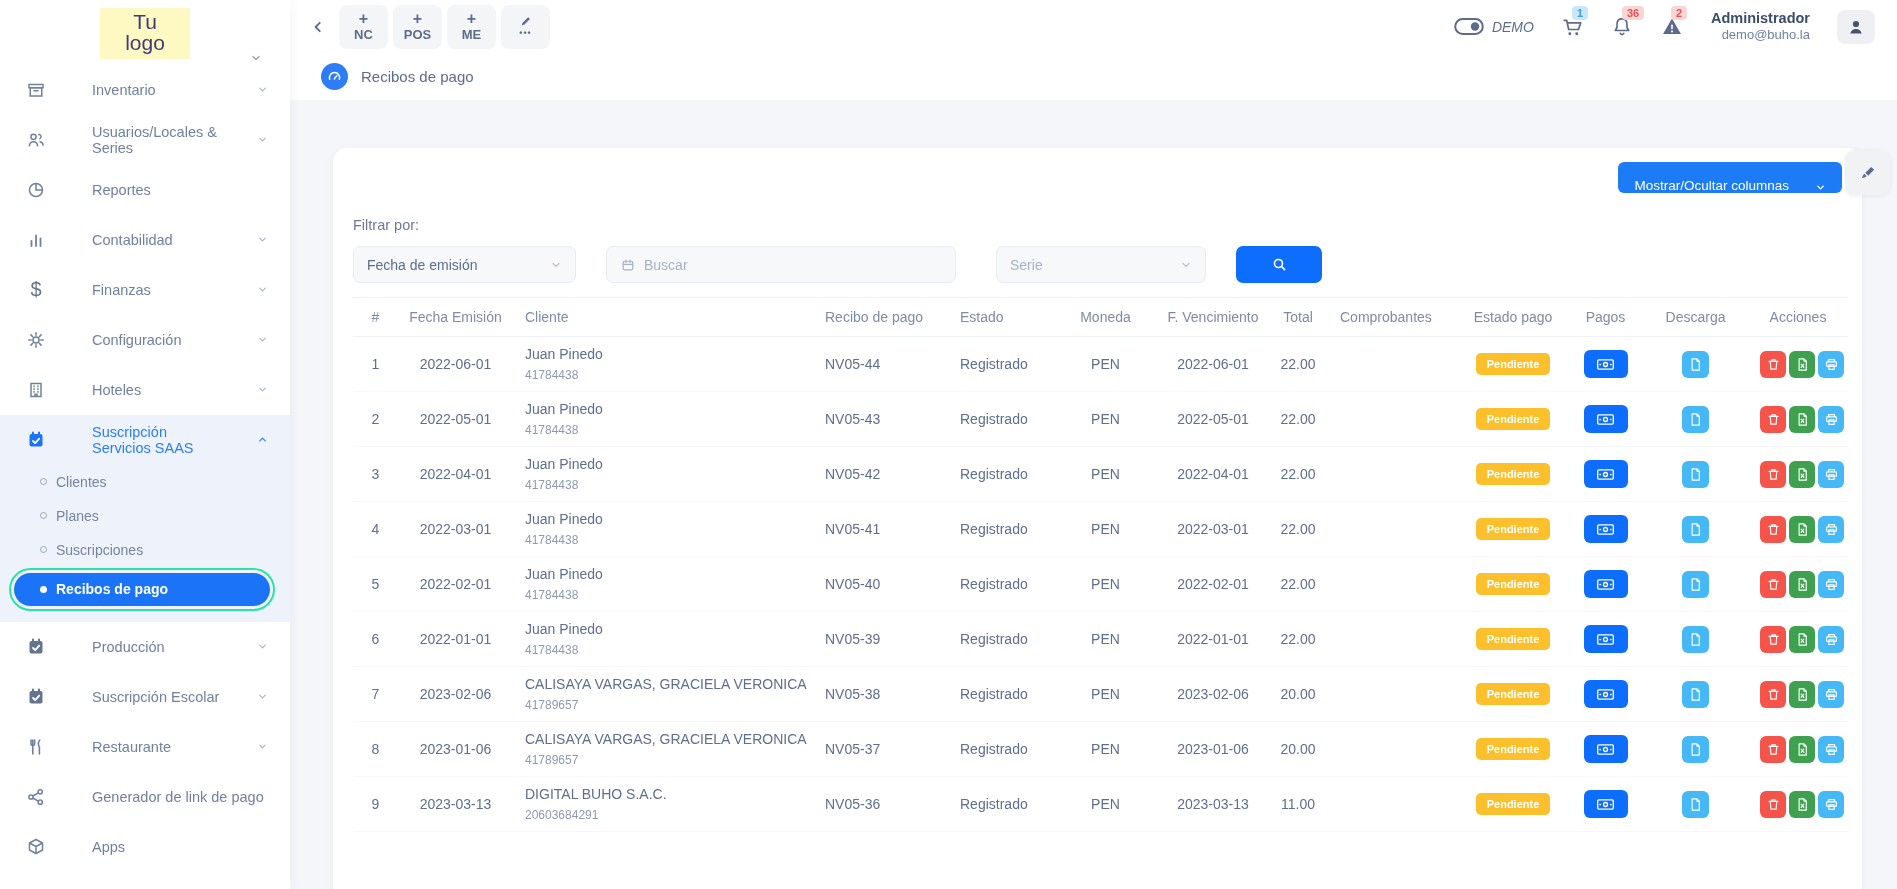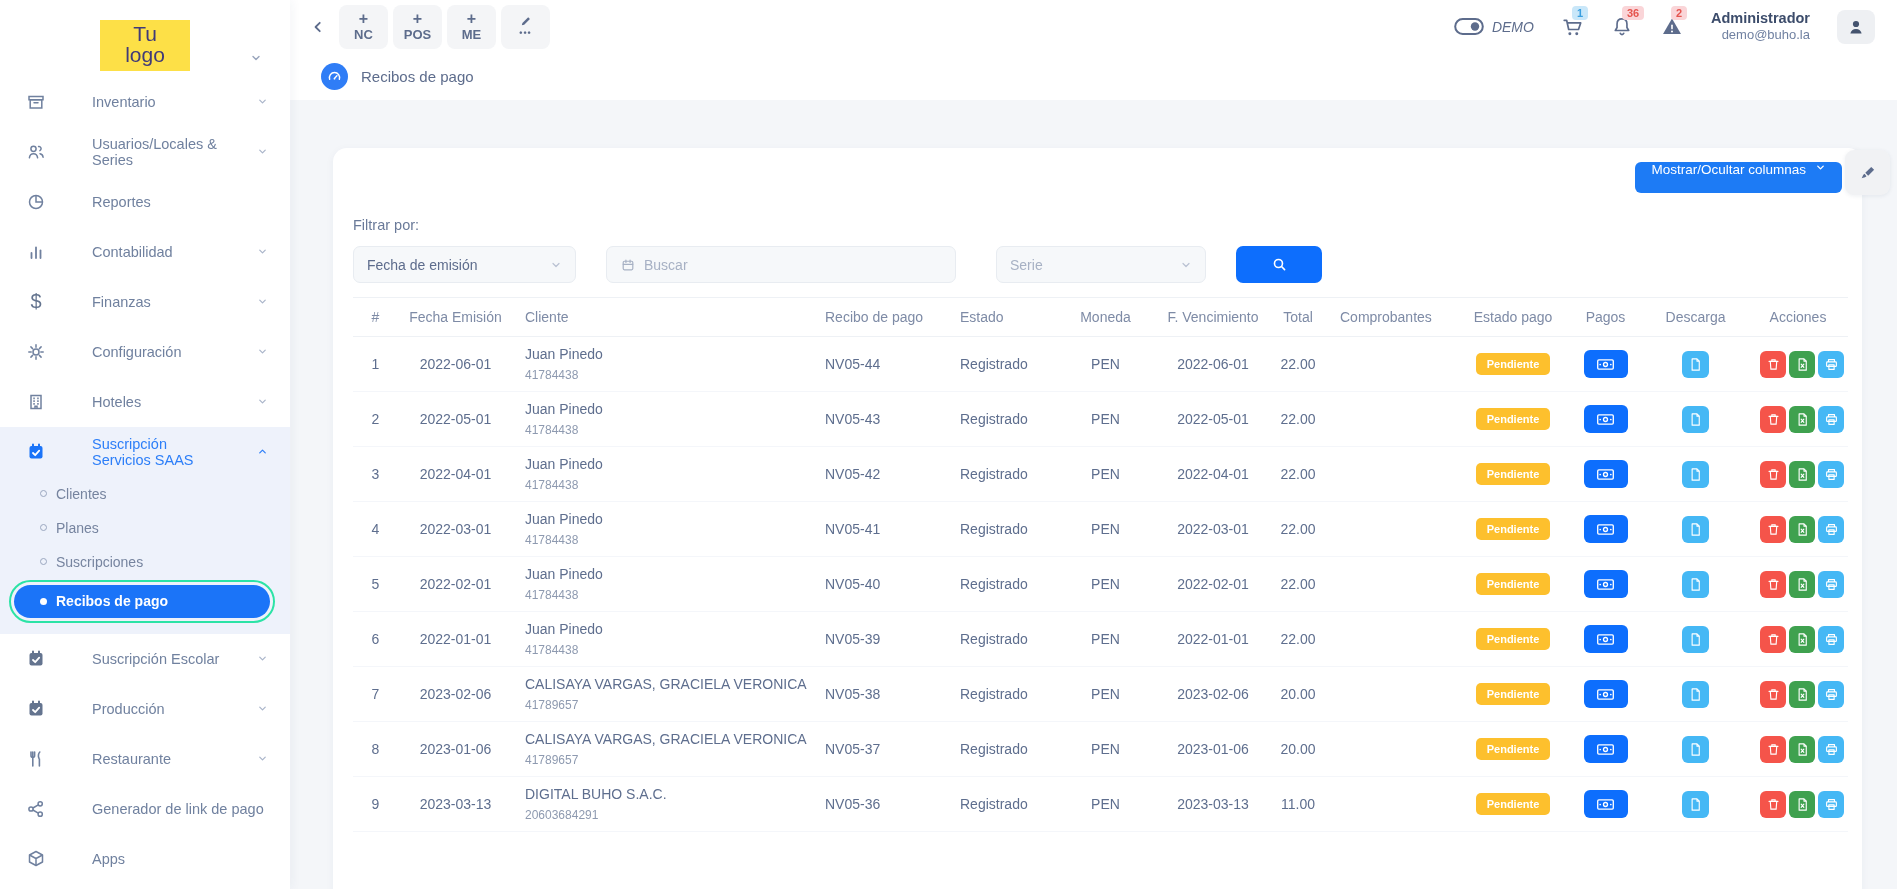--- a/index.html
+++ b/index.html
@@ -2,21 +2,21 @@
 <html><head>
 <meta charset="utf-8">
 <style>
   * { margin:0; padding:0; box-sizing:border-box; }
   html,body { width:1897px; height:889px; overflow:hidden; background:#f4f6f9;
               font-family:"Liberation Sans", sans-serif; }
 
   
   .sidebar { position:fixed; left:0; top:0; width:290px; height:889px; background:#fff;
              box-shadow:2px 0 10px rgba(30,50,90,.05); z-index:20; }
-  .logo { width:90px; margin:20px auto 0; background:#fde047; padding:3px 8px 5px;
+  .logo { width:90px; margin:8px auto 0; background:#fef9c3; padding:3px 8px 5px;
           text-align:center; color:#403a78; font-size:21px; line-height:1.02; font-weight:500;}
   .side-chev { position:absolute; top:52px; left:250px; color:#9aa6bd; }
   nav { margin-top:6px; }
   .nav-item { height:50px; display:flex; align-items:center; padding:0 22px 0 26px;
               color:#70819f; font-size:14.5px; cursor:pointer;gap:32px; }
   .nav-item .nico { width:20px; height:20px; margin-right:14px; flex:0 0 20px; display:flex;
                     align-items:center; justify-content:center; }
   .nav-item .chev { margin-left:auto; color:#a9b4c9; }
   .dollar { font-size:20px; color:#64748f; font-weight:400; }
   .saas-section { background:#eef2fb; padding-bottom:8px; }
@@ -60,21 +60,21 @@
                padding-left:31px; }
   .ph-icon { width:27px; height:27px; border-radius:50%; background:#2f7df6; display:flex;
              align-items:center; justify-content:center; }
   .ph-title { color:#5d6c8c; font-size:15px; }
 
   .content { height:789px; padding:48px 0 0 43px; position:relative; }
   .card { width:1529px; height:940px; background:#fff; border-radius:14px;
           box-shadow:0 2px 8px rgba(40,60,100,.05); padding:14px 20px 0; }
   .card-top { display:flex; justify-content:flex-end; }
   .cols-btn { height:31px; padding:0 16px; background:#1d7bf5; color:#fff; border:none;
-              border-radius:6px; font-size:13.5px; display:flex; align-items:flex-start; gap:9px;
+              border-radius:6px; font-size:13.5px; display:flex; align-items:flex-end; gap:26px;
               cursor:pointer; font-family:inherit; }
   .filter-label { margin-top:24px; color:#6a7a99; font-size:14.5px; }
   .filter-row { margin-top:13px; display:flex; align-items:flex-end; }
   .fbox { height:37px; background:#f6f8fa; border:1px solid #e8ecf1; border-radius:7px;
           display:flex; align-items:center; padding:0 13px; font-size:14px; cursor:pointer; }
   .fbox .fchev { margin-left:auto; color:#b9c2d2; }
   .f-sel { width:223px; color:#5d6c8c; margin-right:30px; }
   .f-search { width:350px; margin-right:40px; gap:8px; color:#a7b1c4; cursor:text; }
   .f-search input { border:none; background:transparent; outline:none; font-size:14px;
                     color:#5d6c8c; width:260px; font-family:inherit; }
@@ -256,37 +256,37 @@
     </div>
 
     <div class="nav-item">
       <span class="nico">
         <svg width="20" height="20" viewBox="0 0 20 20">
             <rect x="3.5" y="4" width="13" height="12.5" rx="2" fill="#64748f"></rect>
             <path d="M7 2.5v3M13 2.5v3" stroke="#64748f" stroke-width="2" stroke-linecap="round"></path>
             <path d="M7 11l2.2 2.2 4-4.6" fill="none" stroke="#fff" stroke-width="1.8" stroke-linecap="round" stroke-linejoin="round"></path>
           </svg>
       </span>
-      <span>Suscripción Escolar</span>
+      <span>Producción</span>
       <span class="chev">
           <svg width="11" height="11" viewBox="0 0 20 20" fill="none" stroke="currentColor" stroke-width="2.2" stroke-linecap="round" stroke-linejoin="round">
             <path d="M5 7.5l5 5 5-5"></path>
           </svg>
         </span>
     </div>
 
     <div class="nav-item">
       <span class="nico">
         <svg width="20" height="20" viewBox="0 0 20 20">
             <rect x="3.5" y="4" width="13" height="12.5" rx="2" fill="#64748f"></rect>
             <path d="M7 2.5v3M13 2.5v3" stroke="#64748f" stroke-width="2" stroke-linecap="round"></path>
             <path d="M7 11l2.2 2.2 4-4.6" fill="none" stroke="#fff" stroke-width="1.8" stroke-linecap="round" stroke-linejoin="round"></path>
           </svg>
       </span>
-      <span>Producción</span>
+      <span>Suscripción Escolar</span>
       <span class="chev">
           <svg width="11" height="11" viewBox="0 0 20 20" fill="none" stroke="currentColor" stroke-width="2.2" stroke-linecap="round" stroke-linejoin="round">
             <path d="M5 7.5l5 5 5-5"></path>
           </svg>
         </span>
     </div>
 
     <div class="nav-item">
       <span class="nico">
         <svg width="20" height="20" viewBox="0 0 20 20" fill="none" stroke="currentColor" stroke-width="1.6" stroke-linecap="round">

